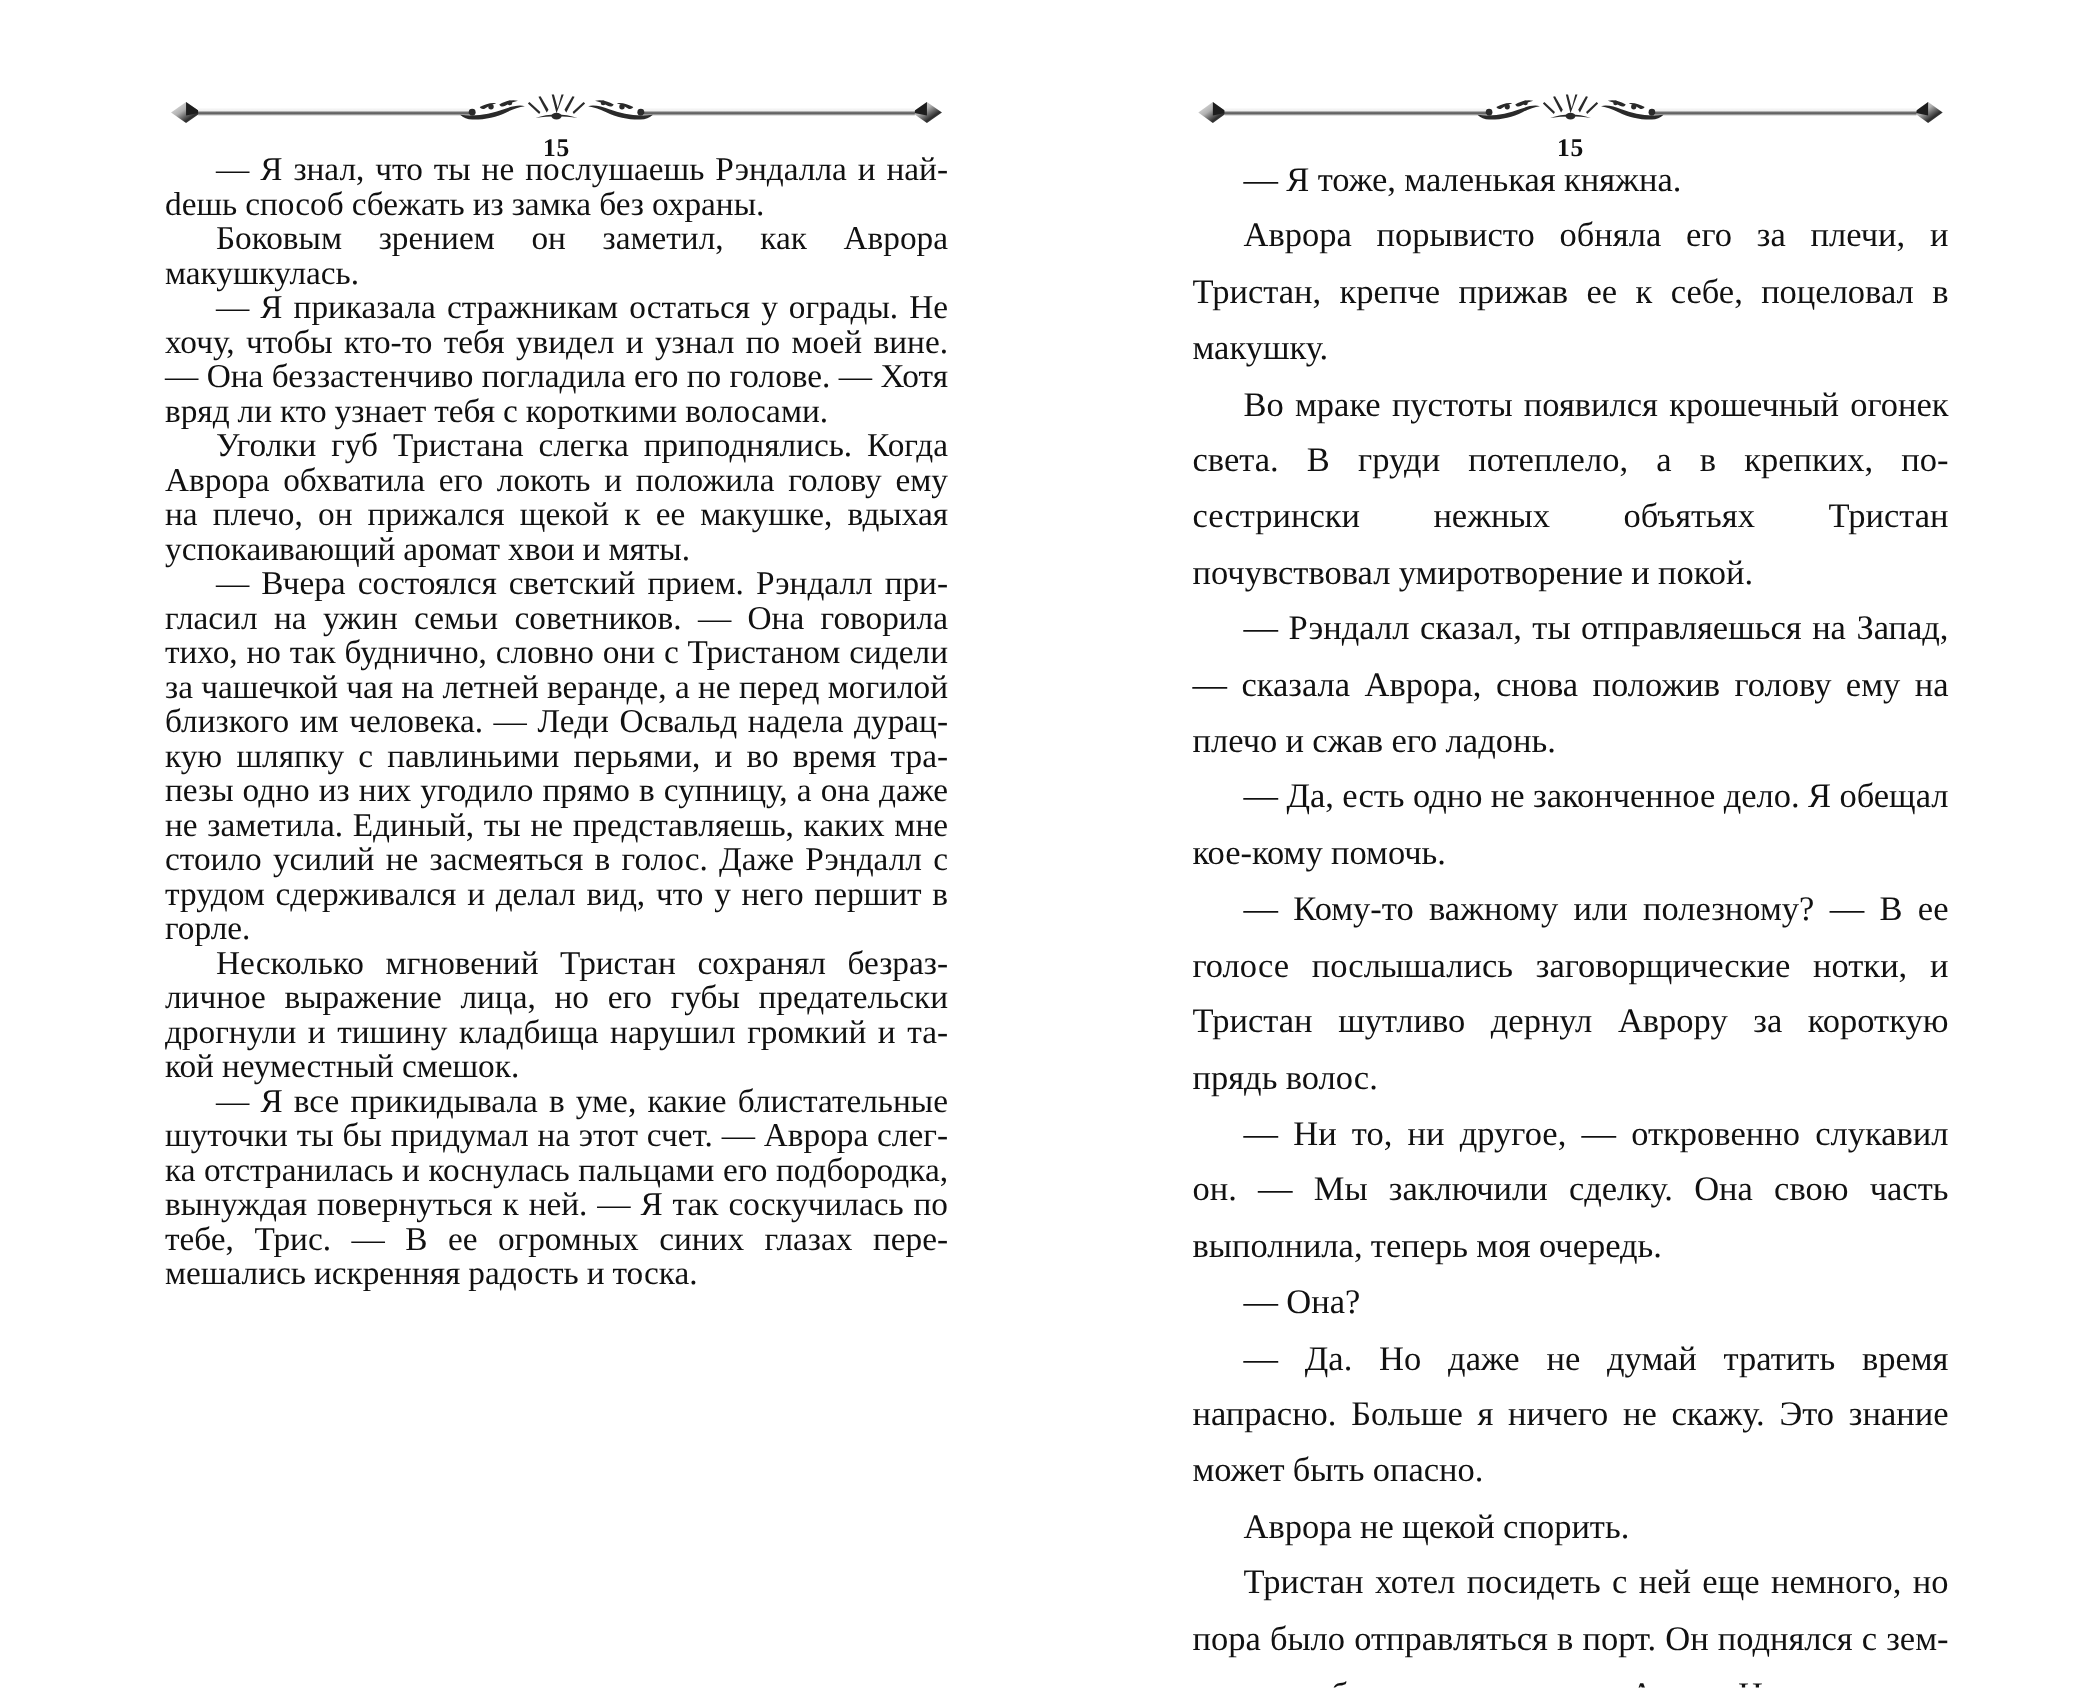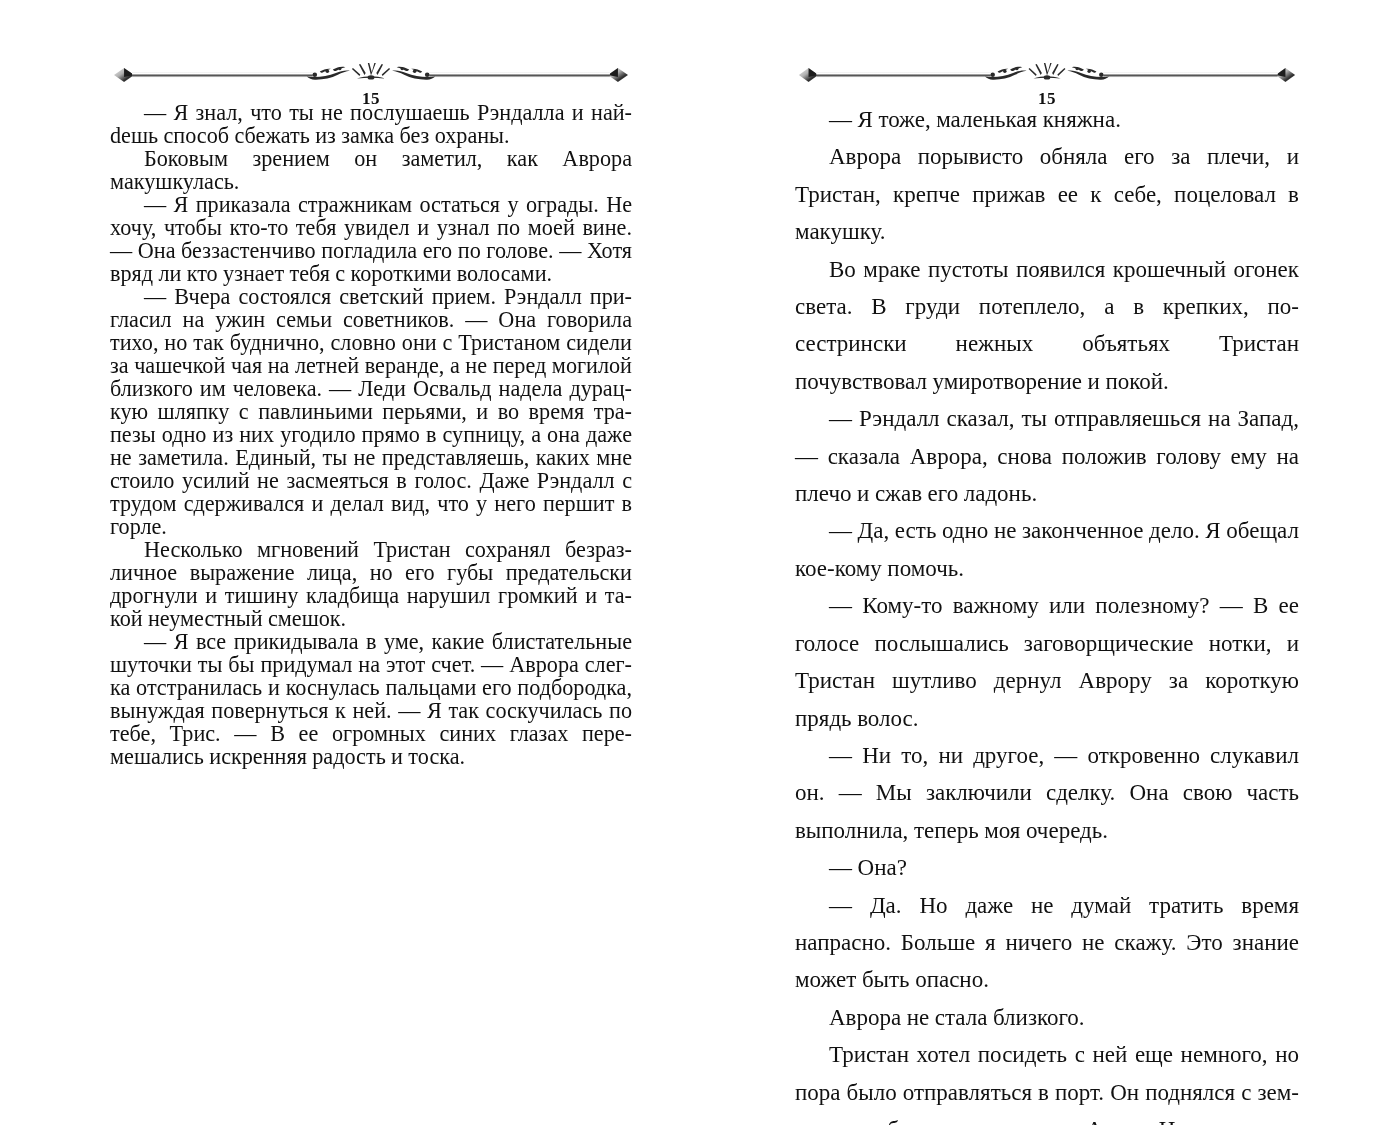--- a/index.html
+++ b/index.html
@@ -154,20 +154,21 @@
           </g>
         </svg>
       </div>
       <div class="folio">15</div>
     </div>
 
     <div class="text-block">
       <p class="para">— Я знал, что ты не послушаешь Рэндалла и най­dешь способ сбежать из замка без охраны.</p>
       <p class="para">Боковым зрением он заметил, как Аврора макушку­лась.</p>
       <p class="para">— Я приказала стражникам остаться у ограды. Не хочу, чтобы кто-то тебя увидел и узнал по моей вине. — Она беззастенчиво погладила его по голове. — Хотя вряд ли кто узнает тебя с короткими волосами.</p>
+      <p class="para">Уголки губ Тристана слегка приподнялись. Когда Аврора обхватила его локоть и положила голову ему на плечо, он прижался щекой к ее макушке, вдыхая успокаивающий аромат хвои и мяты.</p>
       <p class="para">— Вчера состоялся светский прием. Рэндалл при­гласил на ужин семьи советников. — Она говорила тихо, но так буднично, словно они с Тристаном сидели за чашечкой чая на летней веранде, а не перед могилой близкого им человека. — Леди Освальд надела дурац­кую шляпку с павлиньими перьями, и во время тра­пезы одно из них угодило прямо в супницу, а она даже не заметила. Единый, ты не представляешь, каких мне стоило усилий не засмеяться в голос. Даже Рэндалл с трудом сдерживался и делал вид, что у него першит в горле.</p>
       <p class="para">Несколько мгновений Тристан сохранял безраз­личное выражение лица, но его губы предательски дрогнули и тишину кладбища нарушил громкий и та­кой неуместный смешок.</p>
       <p class="para">— Я все прикидывала в уме, какие блистательные шуточки ты бы придумал на этот счет. — Аврора слег­ка отстранилась и коснулась пальцами его подбород­ка, вынуждая повернуться к ней. — Я так соскучилась по тебе, Трис. — В ее огромных синих глазах пере­мешались искренняя радость и тоска.</p>
     </div>
   </div>
 
   <div class="page page-right">
 
     <div class="page-header">
       <div class="ornament">
@@ -234,18 +235,18 @@
     <div class="text-block">
       <p class="para">— Я тоже, маленькая княжна.</p>
       <p class="para">Аврора порывисто обняла его за плечи, и Тристан, крепче прижав ее к себе, поцеловал в макушку.</p>
       <p class="para">Во мраке пустоты появился крошечный огонек света. В груди потеплело, а в крепких, по-сестрински нежных объятьях Тристан почувствовал умиротворе­ние и покой.</p>
       <p class="para">— Рэндалл сказал, ты отправляешься на Запад, — сказала Аврора, снова положив голову ему на плечо и сжав его ладонь.</p>
       <p class="para">— Да, есть одно не законченное дело. Я обещал кое-кому помочь.</p>
       <p class="para">— Кому-то важному или полезному? — В ее голо­се послышались заговорщические нотки, и Тристан шутливо дернул Аврору за короткую прядь волос.</p>
       <p class="para">— Ни то, ни другое, — откровенно слукавил он. — Мы заключили сделку. Она свою часть выпол­нила, теперь моя очередь.</p>
       <p class="para">— Она?</p>
       <p class="para">— Да. Но даже не думай тратить время напрасно. Больше я ничего не скажу. Это знание может быть опасно.</p>
-      <p class="para">Аврора не стала близкого.</p>
+      <p class="para">Аврора не щекой спорить.</p>
       <p class="para">Тристан хотел посидеть с ней еще немного, но пора было отправляться в порт. Он поднялся с зем­ли и приблизился к могиле Анны. На мгновение им овладел порыв коснуться надгробия, но рука замерла в нескольких сантиметрах от камня. Тристан сжал руку в кулак, не желая чувствовать могильный холод, в вечном плену которого оказалась та, чье имя стало его молитвой и проклятьем. Тогда он впервые за все время повернулся к могиле младшего брата и, увидев рядом с ней Аврору, изумленно замер. Она вырвала</p>
     </div>
   </div>
 
 </div>
 
 </body></html>

